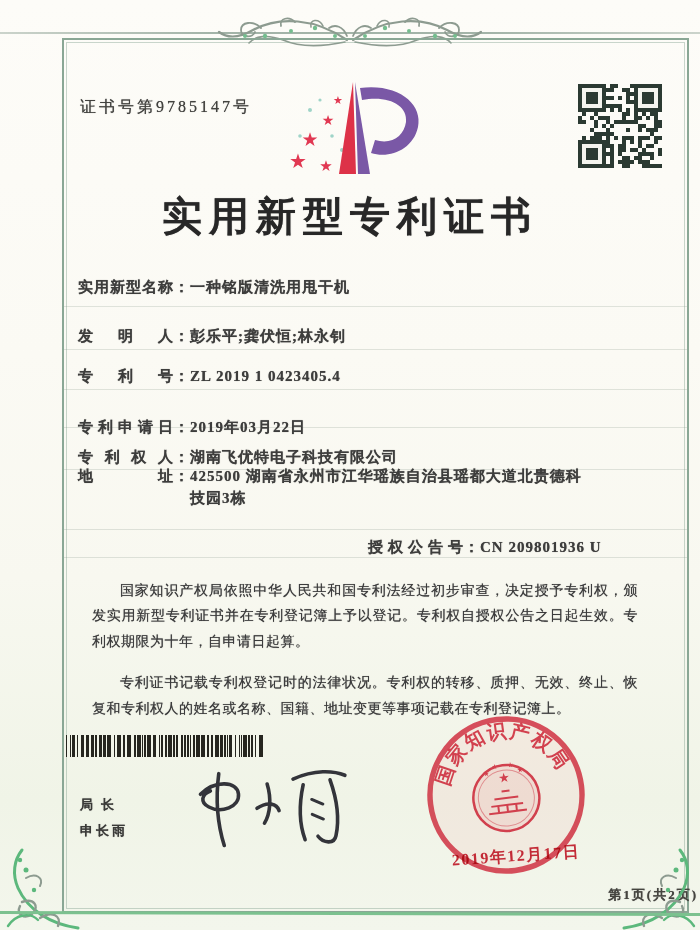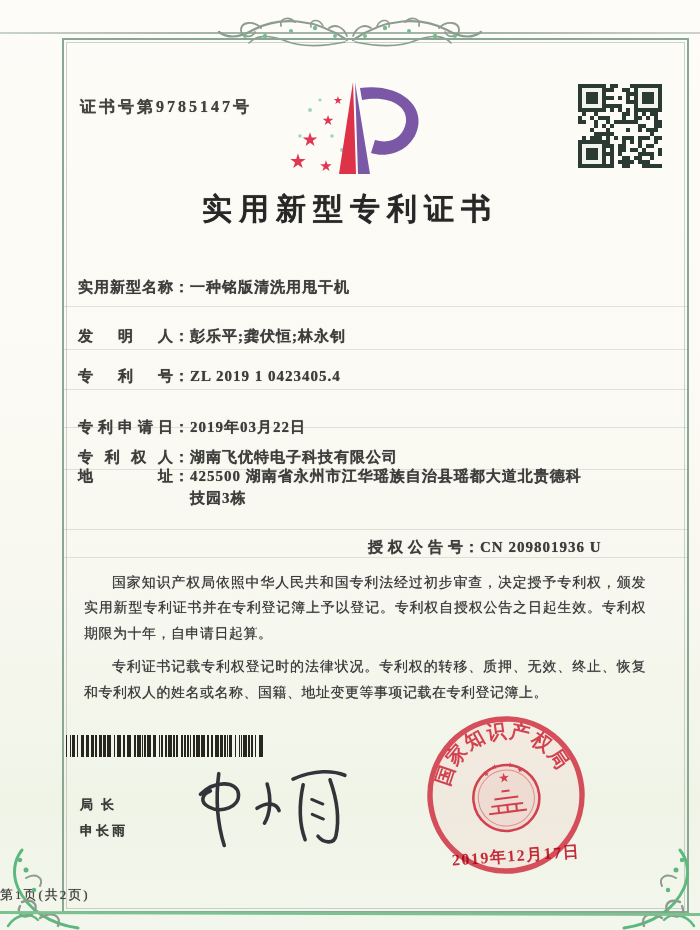--- a/index.html
+++ b/index.html
@@ -7,42 +7,42 @@
   body{font-family:"Liberation Serif","DejaVu Serif",serif;color:#3c3c3c}
   .photo{position:relative;width:700px;height:930px;
     background:linear-gradient(180deg,#fdfcf8 0%,#fbfaf4 38%,#f8f8f0 62%,#f0f4e7 86%,#f3f6ec 100%);}
   .top-line{position:absolute;top:32px;left:0;right:0;height:2px;
     background:linear-gradient(90deg,#c2ccc3,#93a79a 30%,#93a79a 70%,#c2ccc3);opacity:.85}
   .bottom-line{position:absolute;top:912px;left:0;right:0;height:3px;background:#7cc18f;transform:rotate(.15deg)}
   .frame{position:absolute;left:62px;top:38px;width:627px;height:875px;border:2px solid #8aa795}
   .frame::after{content:"";position:absolute;inset:2px;border:1px solid rgba(138,167,149,.45)}
   .rule{position:absolute;left:64px;width:623px;height:1px;background:rgba(125,142,127,.22)}
   .blurry{text-shadow:0 0 .7px rgba(45,45,45,.75)}
-  .certno{position:absolute;left:80px;top:97px;font-size:16px;font-weight:700;letter-spacing:3px;color:#42423f}
-  .title{position:absolute;top:189px;left:0;right:0;text-align:center;font-size:30px;font-weight:700;
+  .certno{position:absolute;left:80px;top:97px;font-size:16px;font-weight:400;letter-spacing:3px;color:#42423f}
+  .title{position:absolute;top:189px;left:0;right:0;text-align:center;font-size:40px;font-weight:700;
     letter-spacing:7px;color:#272727}
   .frow{position:absolute;left:78px;font-size:15px;font-weight:700;letter-spacing:1px;color:#3d3d3c;line-height:22px}
   .flabel{display:inline-block;width:96px;text-align:justify;text-align-last:justify;vertical-align:top}
   .fcolon{display:inline-block;vertical-align:top}
   .fvalue{display:inline-block;vertical-align:top}
   .fvalue.wrap{max-width:392px}
   .frow.right-col{left:368px}
   .paras{position:absolute;top:562px;left:76px;width:578px;font-size:14px;line-height:1.82;
     text-align:justify;color:#3b3b3c;letter-spacing:.5px}
-  .paras p{text-indent:2em;margin:8px}
+  .paras p{text-indent:2em;margin:16px}
   .barcode{position:absolute;left:66px;top:735px;width:200px;height:22px}
   .signer{position:absolute;left:80px;top:796px;font-size:13px;font-weight:700;color:#3a3a38}
   .signer .name{display:block;margin-top:8px;letter-spacing:3px}
   .signer .role{letter-spacing:8px}
   .signature{position:absolute;left:172px;top:756px;transform:rotate(-2deg)}
   .seal{position:absolute;left:423px;top:712px;mix-blend-mode:multiply;opacity:.93;transform:rotate(-7deg)}
   .seal-date{position:absolute;left:428px;top:846px;width:176px;text-align:center;font-size:16px;font-weight:700;
     color:#cf2e3e;letter-spacing:1.5px;transform:rotate(-4deg);mix-blend-mode:multiply}
-  .footer-page{position:absolute;top:886px;left:0;right:2px;text-align:left;font-size:13px;
-    letter-spacing:2px;color:#45443f;font-weight:400}
+  .footer-page{position:absolute;top:886px;left:0;right:2px;text-align:right;font-size:13px;
+    letter-spacing:2px;color:#45443f;font-weight:700}
   .logo{position:absolute;left:280px;top:78px}
   .qr{position:absolute;left:578px;top:84px}
   .orn-top{position:absolute;left:195px;top:6px}
   .orn-bl{position:absolute;left:0;top:842px}
   .orn-br{position:absolute;left:617px;top:842px;transform:scaleX(-1)}
 </style>
 </head>
 <body>
 
 <div class="photo">

